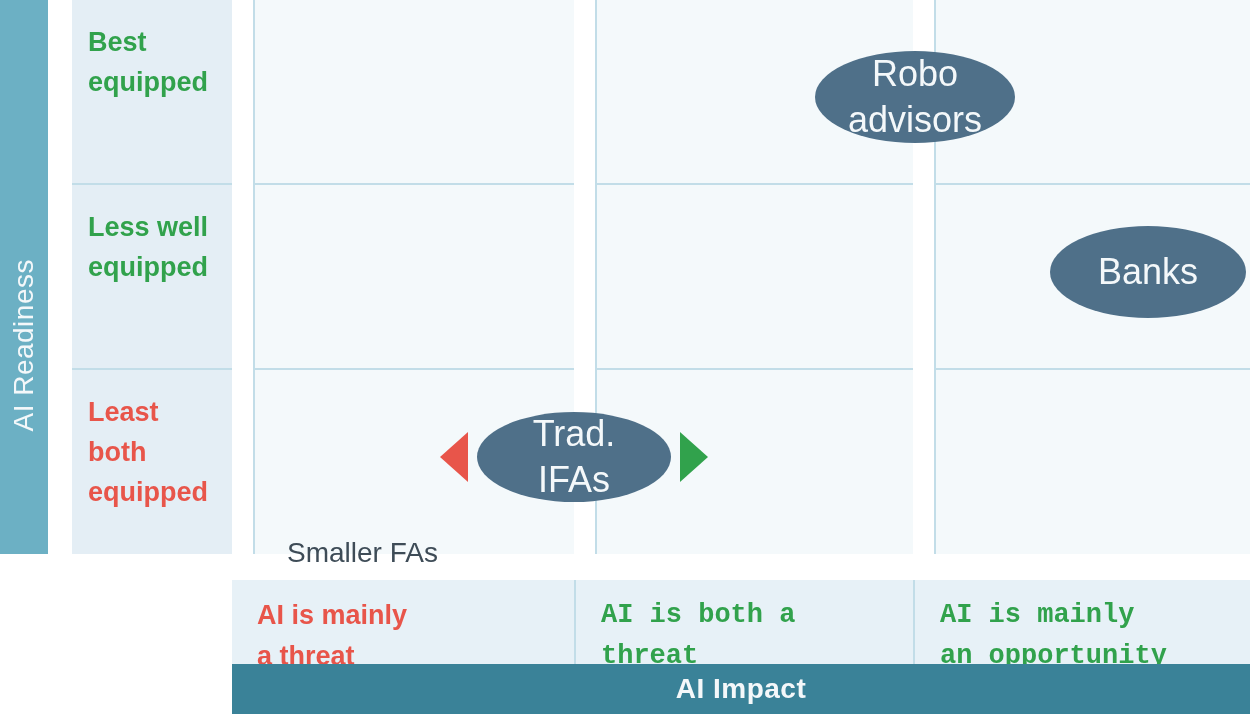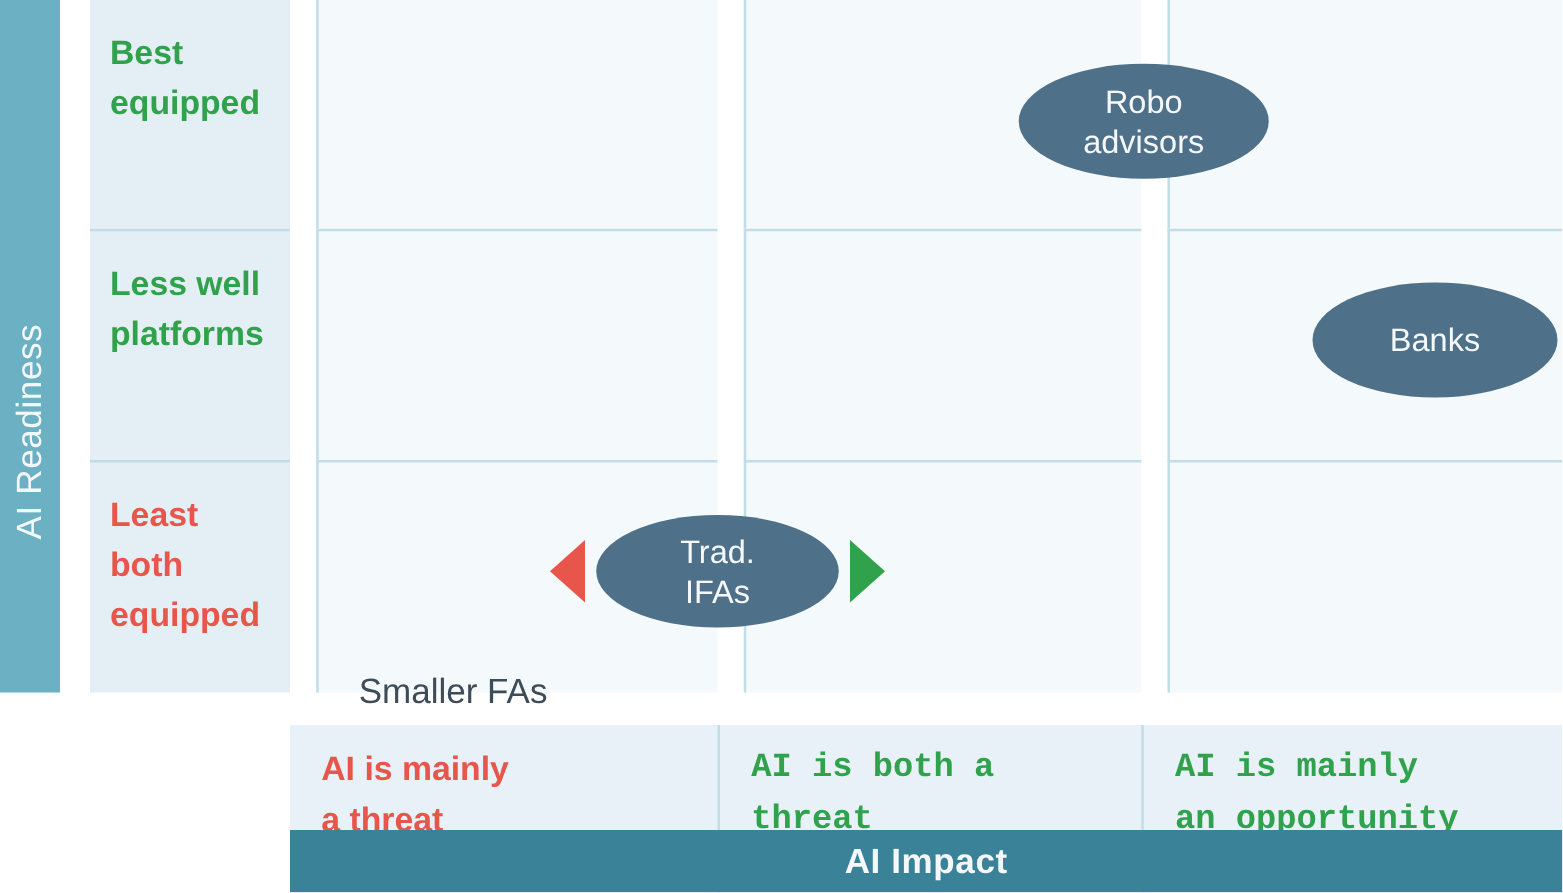--- a/index.html
+++ b/index.html
@@ -44,21 +44,21 @@
   .cell:not(.r1){border-top:2px solid var(--grid_line);}
   .row-label{
     font-weight:bold;font-size:27px;line-height:40px;white-space:pre-line;
   }
   .pos{color:var(--positive);}
   .neg{color:var(--negative);}
   
   .bubble{
     position:absolute;border-radius:50%;background:var(--bubble);
     display:flex;align-items:center;justify-content:center;text-align:center;
-    color:var(--white_text);font-size:26px;line-height:32px;white-space:pre-line;
+    color:var(--white_text);font-size:36px;line-height:46px;white-space:pre-line;
   }
   .bubble.robo{left:815px;top:51px;width:200px;height:92px;}
   .bubble.d2c{left:1050px;top:52px;width:198px;height:92px;}
   .bubble.iwms{left:645px;top:228px;width:195px;height:92px;}
   .bubble.banks{left:1050px;top:226px;width:196px;height:92px;}
   .bubble.trad{left:477px;top:412px;width:194px;height:90px;}
   
   .tri{position:absolute;width:0;height:0;}
   .tri-left{
     left:440px;top:432px;
@@ -108,21 +108,21 @@
     <div class="cell lab c1 r1">
       <span class="row-label pos">Best
 equipped</span>
     </div>
     <div class="cell c2 r1"></div>
     <div class="cell c3 r1"></div>
     <div class="cell c4 r1"></div>
 
     <div class="cell lab c1 r2">
       <span class="row-label pos">Less well
-platforms</span>
+equipped</span>
     </div>
     <div class="cell c2 r2"></div>
     <div class="cell c3 r2"></div>
     <div class="cell c4 r2"></div>
 
     <div class="cell lab c1 r3">
       <span class="row-label neg">Least both
 equipped</span>
     </div>
     <div class="cell c2 r3"></div>

